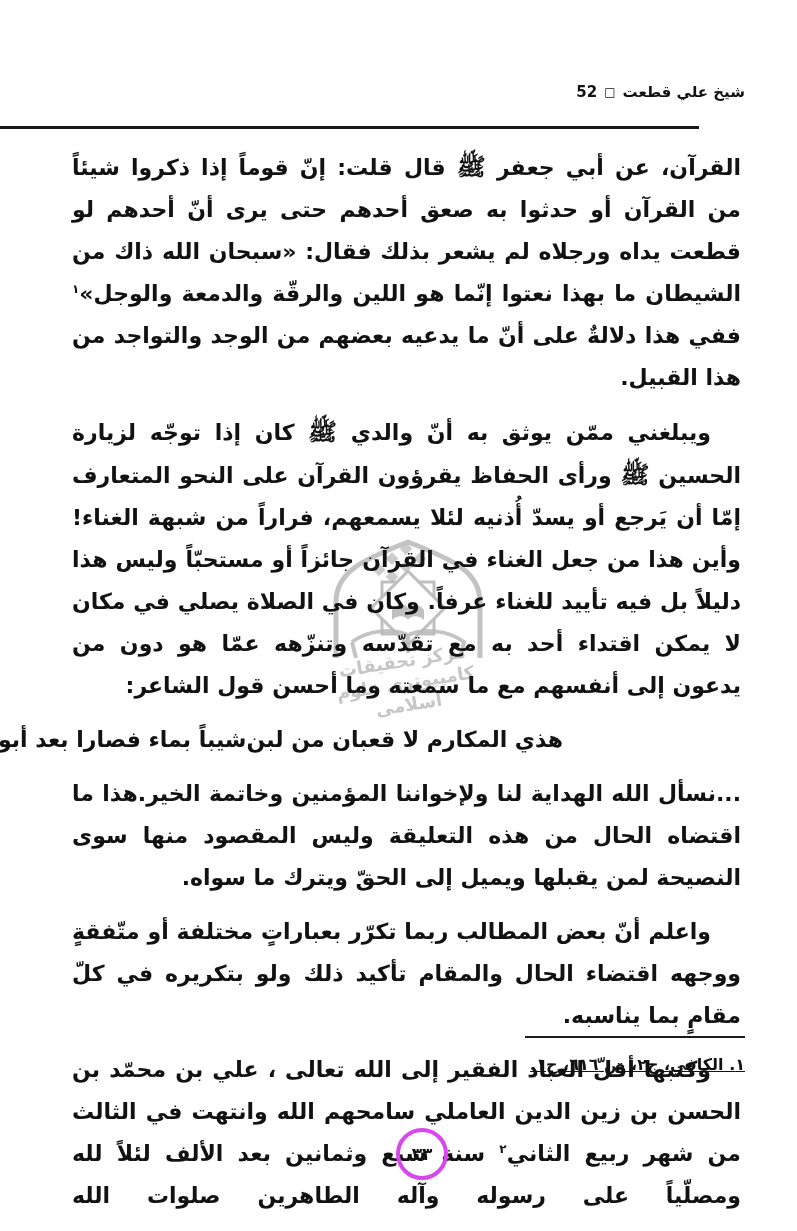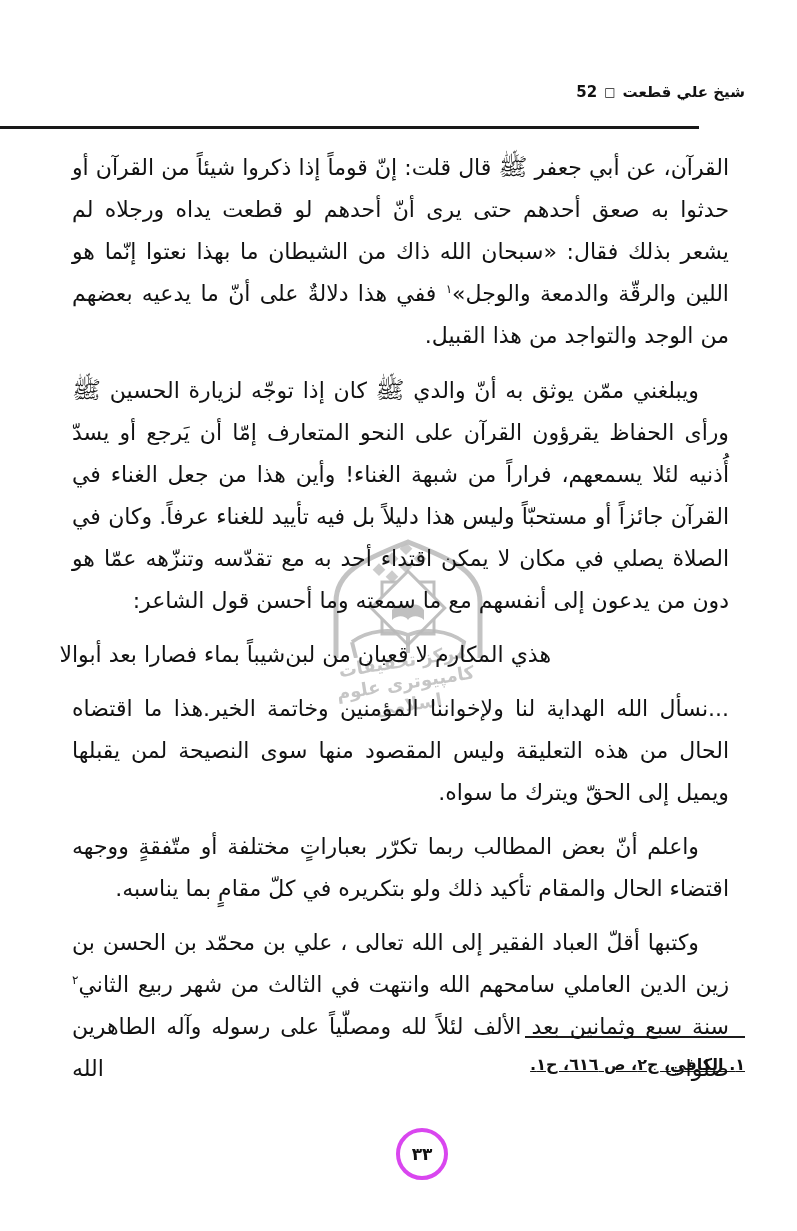--- a/index.html
+++ b/index.html
@@ -29,23 +29,23 @@
   
   .watermark{position:absolute;top:538px;left:318px;width:180px;height:220px;z-index:0;pointer-events:none;}
   .wm-callig{
     position:absolute;top:112px;left:0;width:175px;
     transform:rotate(-9deg);
     color:#b3b3b3;opacity:.75;
     font-size:18px;font-weight:bold;line-height:22px;text-align:center;
   }
   
   .body-text{
-    position:absolute;top:146px;right:68px;left:72px;
+    position:absolute;top:146px;right:56px;left:72px;
     z-index:1;
-    font-size:22px;font-weight:normal;line-height:42px;
+    font-size:22px;font-weight:bold;line-height:42px;
     text-align:justify;
   }
   .body-text p{margin:0 0 12px 0;}
   .indent{text-indent:30px;}
   .stretch-last{text-align-last:justify;}
   .fn-sup{font-size:12px;vertical-align:super;line-height:0;}
   .honorific{font-size:24px;letter-spacing:-1px;}
   .verse{
     display:flex;justify-content:space-between;
     padding-right:178px;padding-left:93px;

